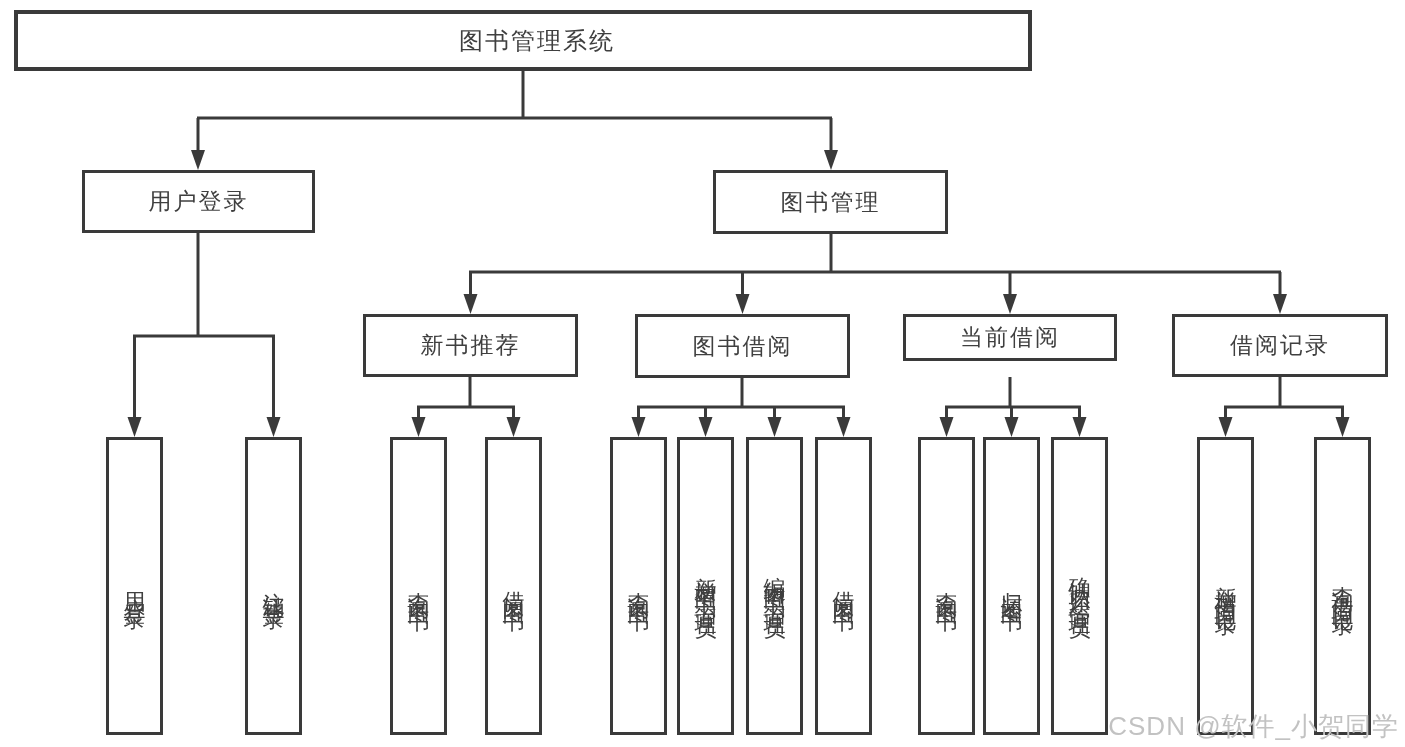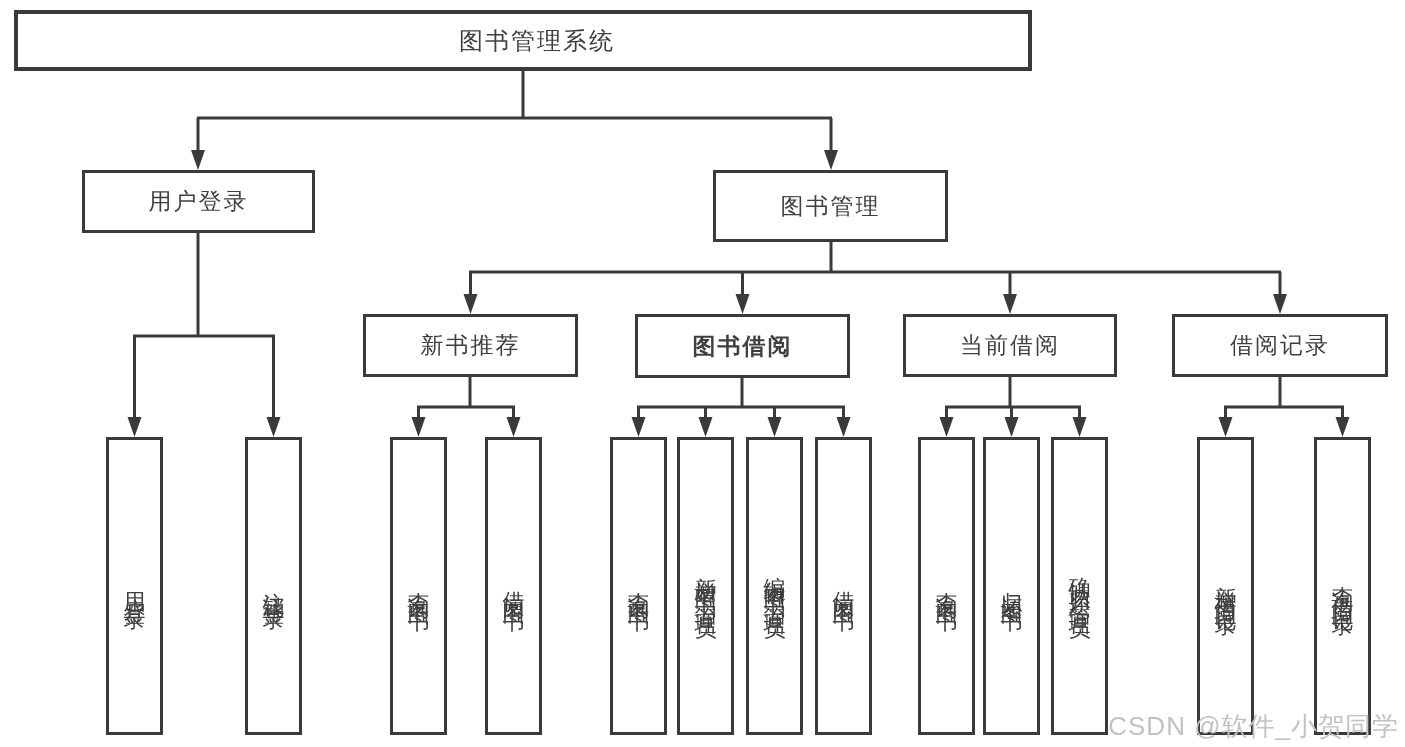--- a/index.html
+++ b/index.html
@@ -23,24 +23,24 @@
     padding:4px 0;
   }
   #watermark{
     position:absolute;right:6px;bottom:3px;
     font-size:26px;letter-spacing:1px;
     color:var(--wm,#c2c2c2);white-space:nowrap;
   }
   
   #n-root {left:14px;  top:10px;  width:1018px;height:61px;padding-left:28px;}
   #n-login{left:82px;  top:170px; width:233px; height:63px;}
-  #n-mgmt {left:713px; top:170px; width:235px; height:72px;}
+  #n-mgmt {left:713px; top:170px; width:235px; height:64px;}
   #n-l3-0 {left:363px; top:314px; width:215px; height:63px;}
-  #n-l3-1 {left:635px; top:314px; width:215px; height:64px;font-weight:bold;}
-  #n-l3-2 {left:903px; top:314px; width:214px; height:63px;}
+  #n-l3-1 {left:635px; top:314px; width:215px; height:64px;}
+  #n-l3-2 {left:903px; top:314px; width:214px; height:47px;}
   #n-l3-3 {left:1172px;top:314px; width:216px; height:63px;}
   .leaf{top:437px;width:57px;height:298px;}
   #lf-login-0{left:106px;} #lf-login-1{left:245px;}
   #lf-new-0 {left:390px;}  #lf-new-1 {left:485px;}
   #lf-bb-0  {left:610px;}  #lf-bb-1  {left:677px;}
   #lf-bb-2  {left:746px;}  #lf-bb-3  {left:815px;}
   #lf-cb-0  {left:918px;}  #lf-cb-1  {left:983px;}
   #lf-cb-2  {left:1051px;}
   #lf-br-0  {left:1197px;} #lf-br-1  {left:1314px;}
 </style>

